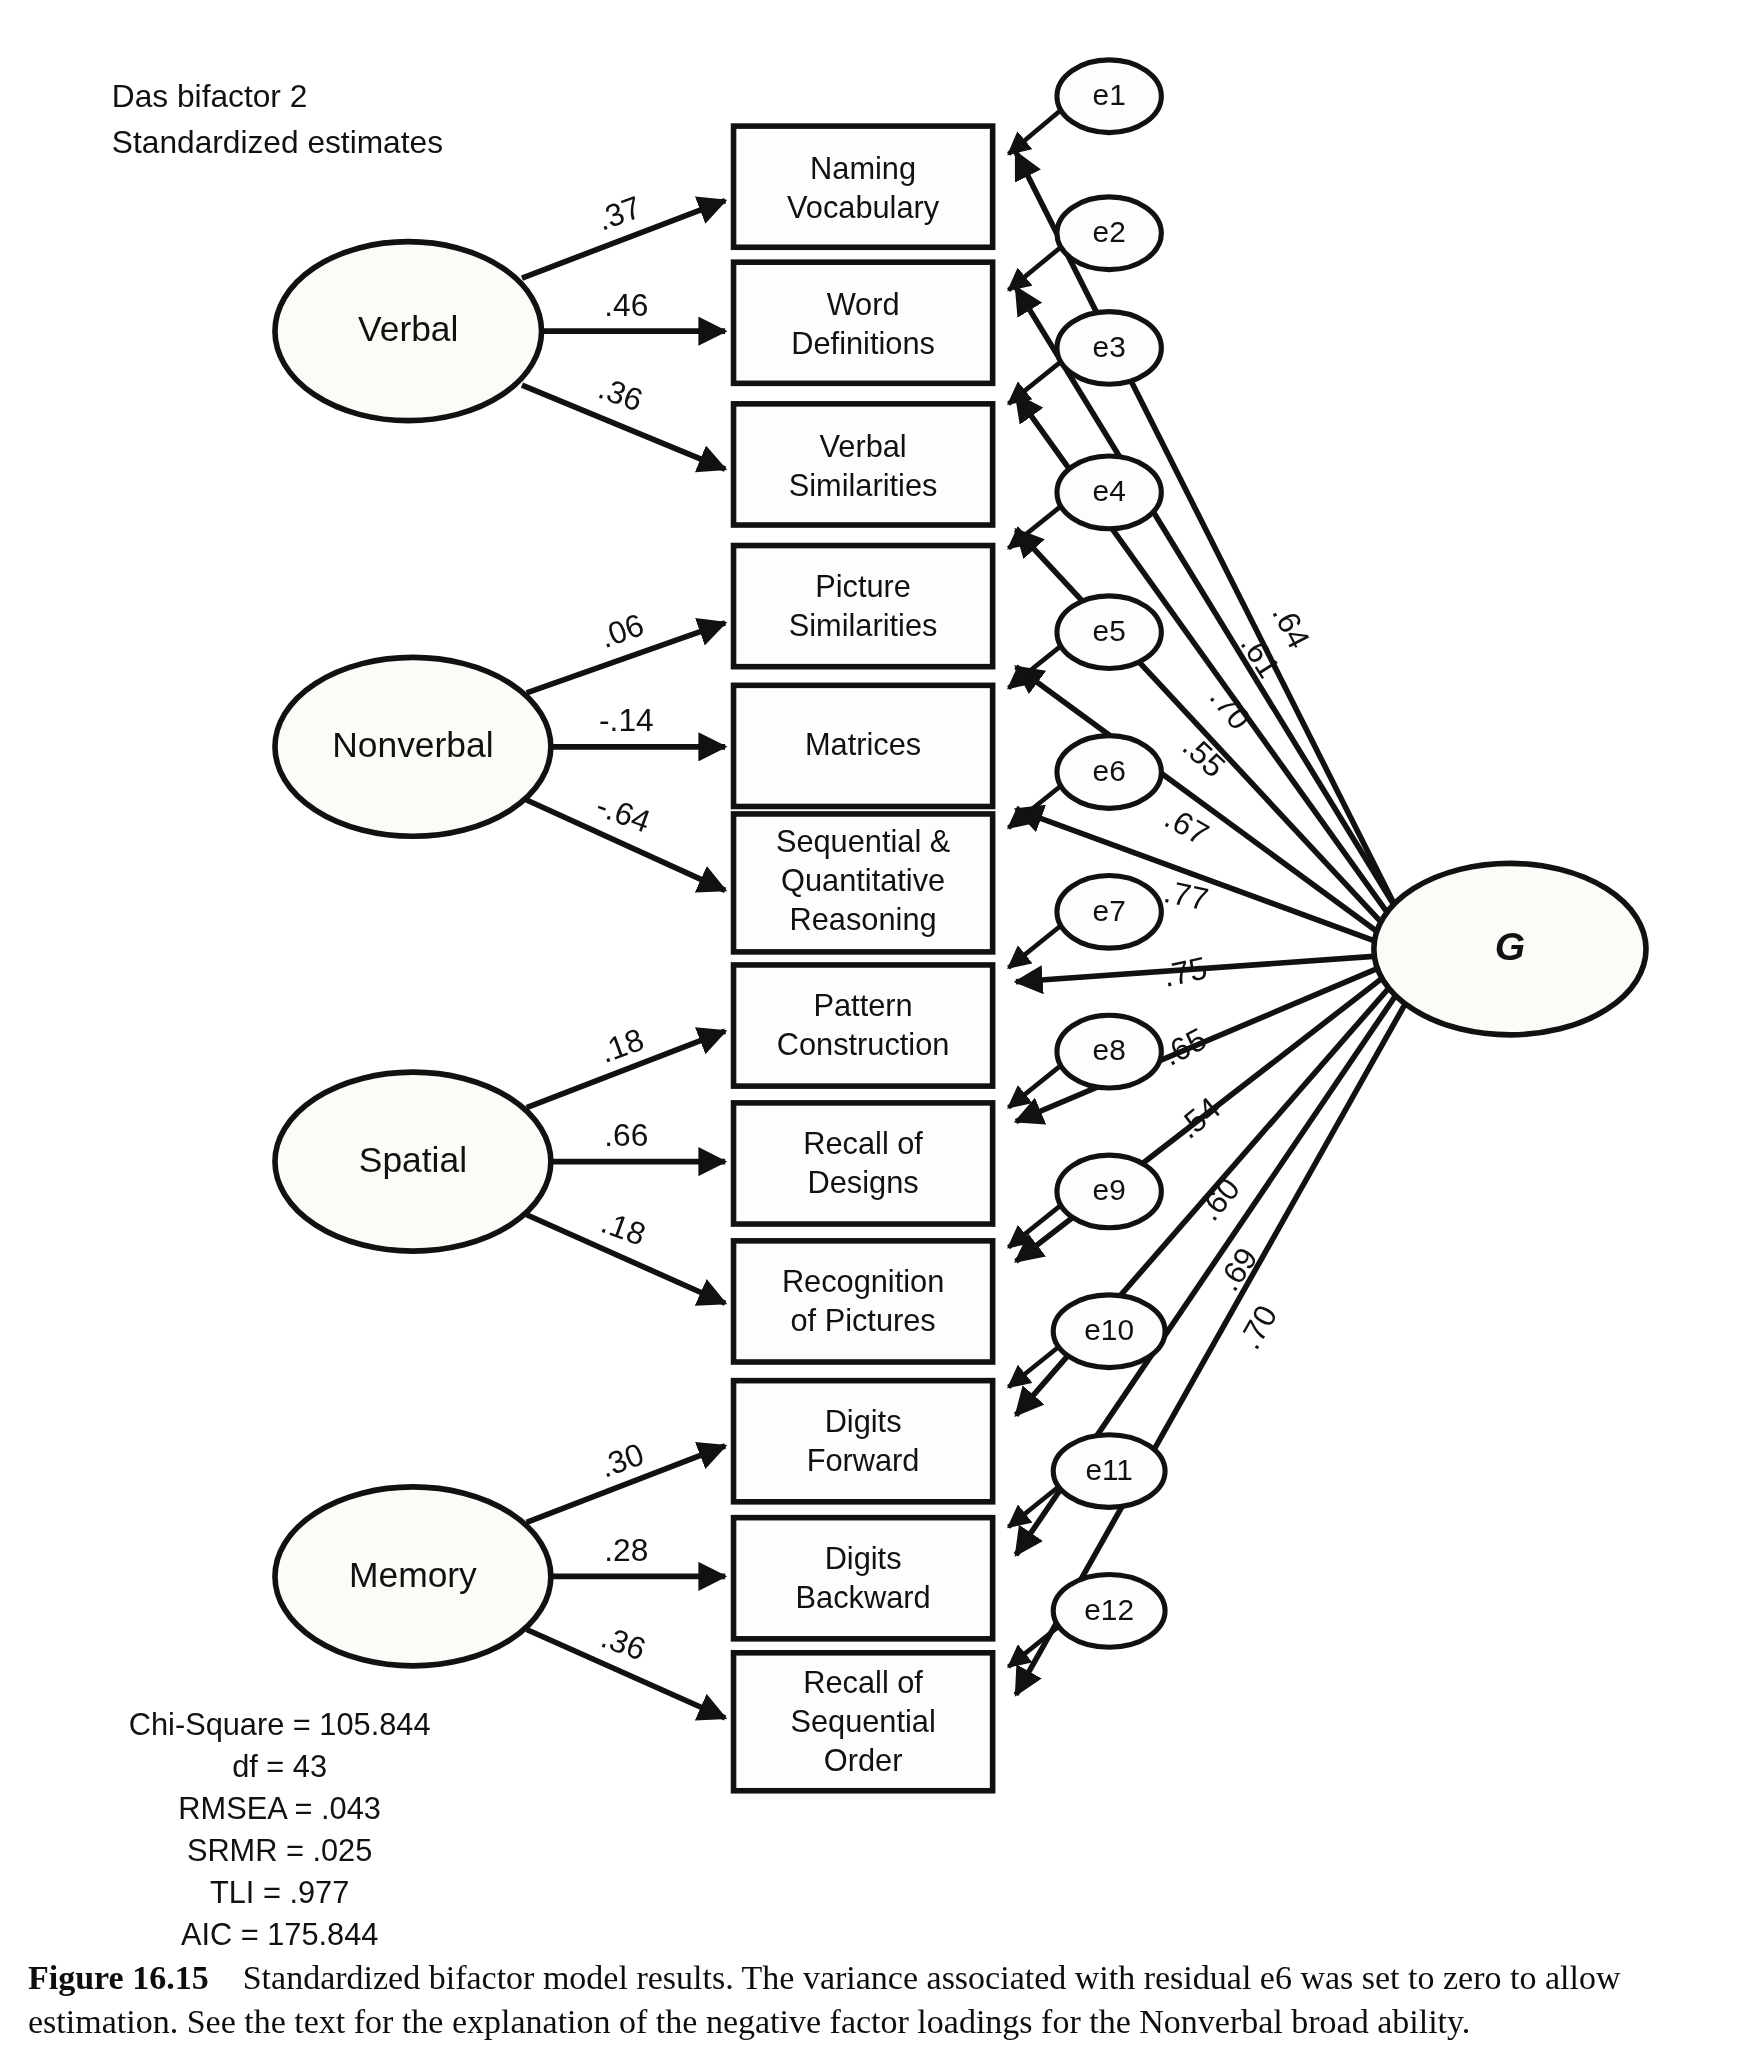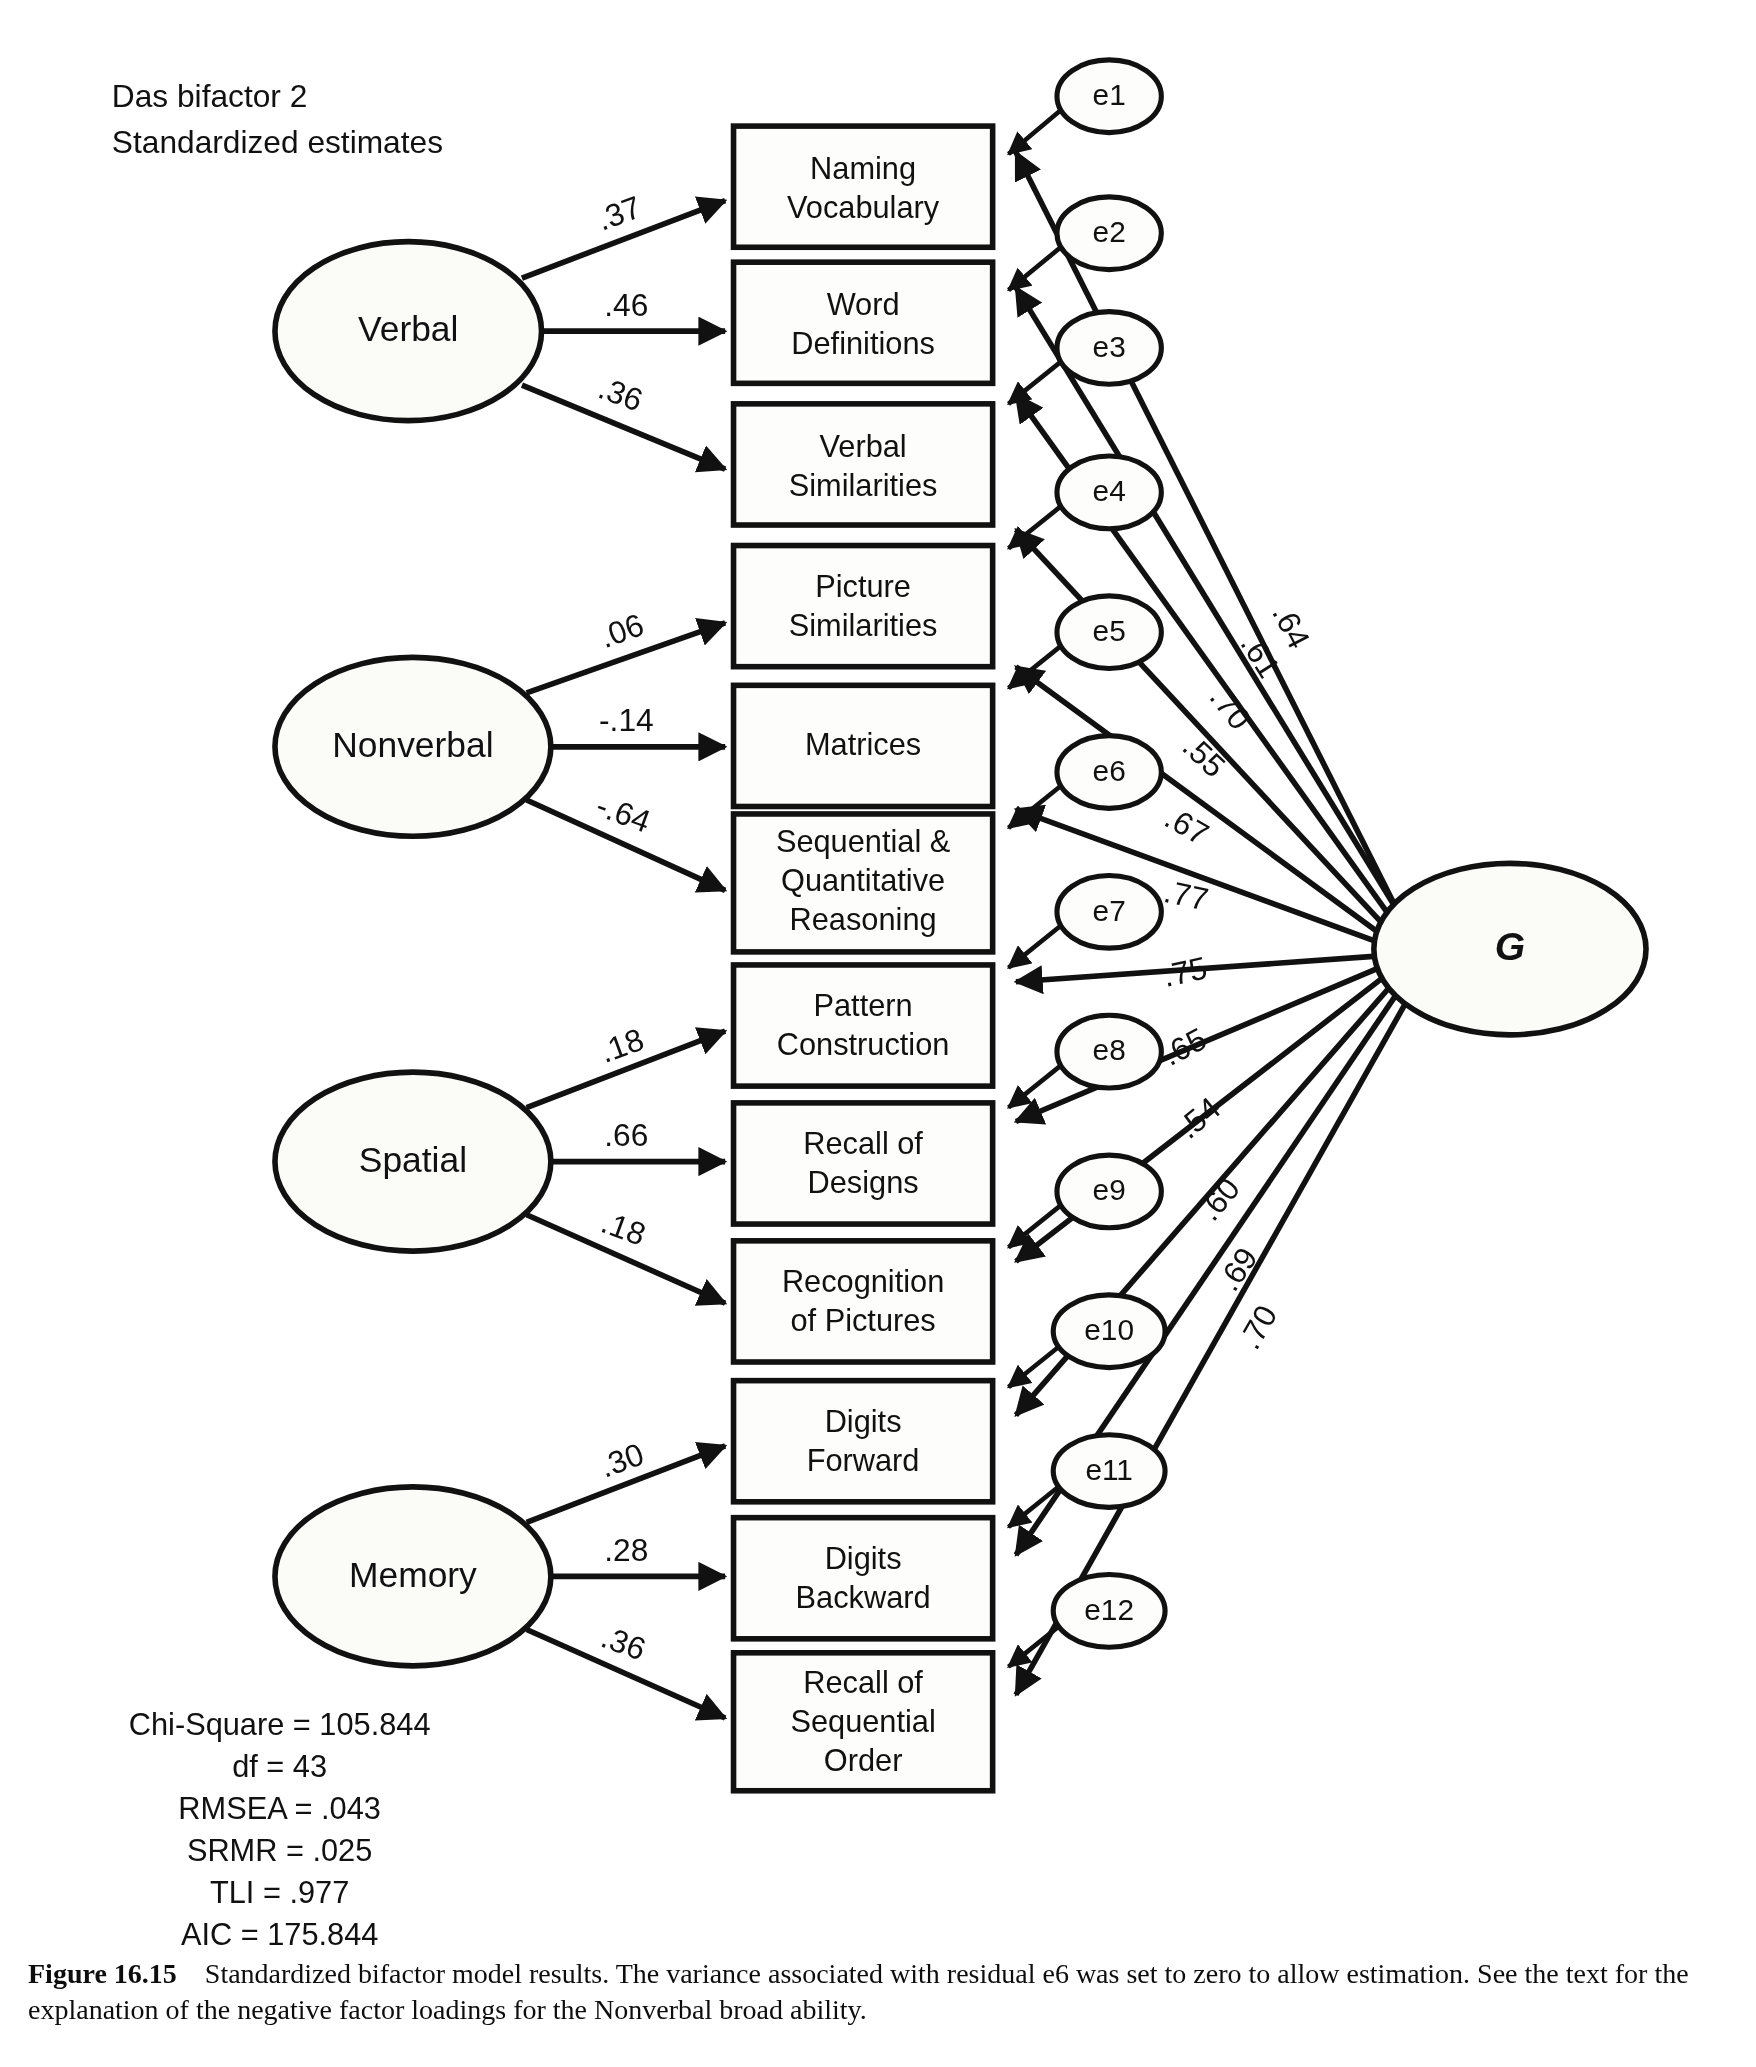--- a/index.html
+++ b/index.html
@@ -105,21 +105,21 @@
     fill: #111111;
     text-anchor: middle;
     dominant-baseline: middle;
   }
   #caption {
     position: absolute;
     left: 28px;
     top: 1916px;
     width: 1706px;
     font-family: "Liberation Serif", serif;
-    font-size: 28px;
+    font-size: 34px;
     line-height: 1.28;
     color: #0d0d0d;
   }
   #caption .cap-strong {
     font-weight: bold;
   }
 </style>
 </head>
 <body>
 

